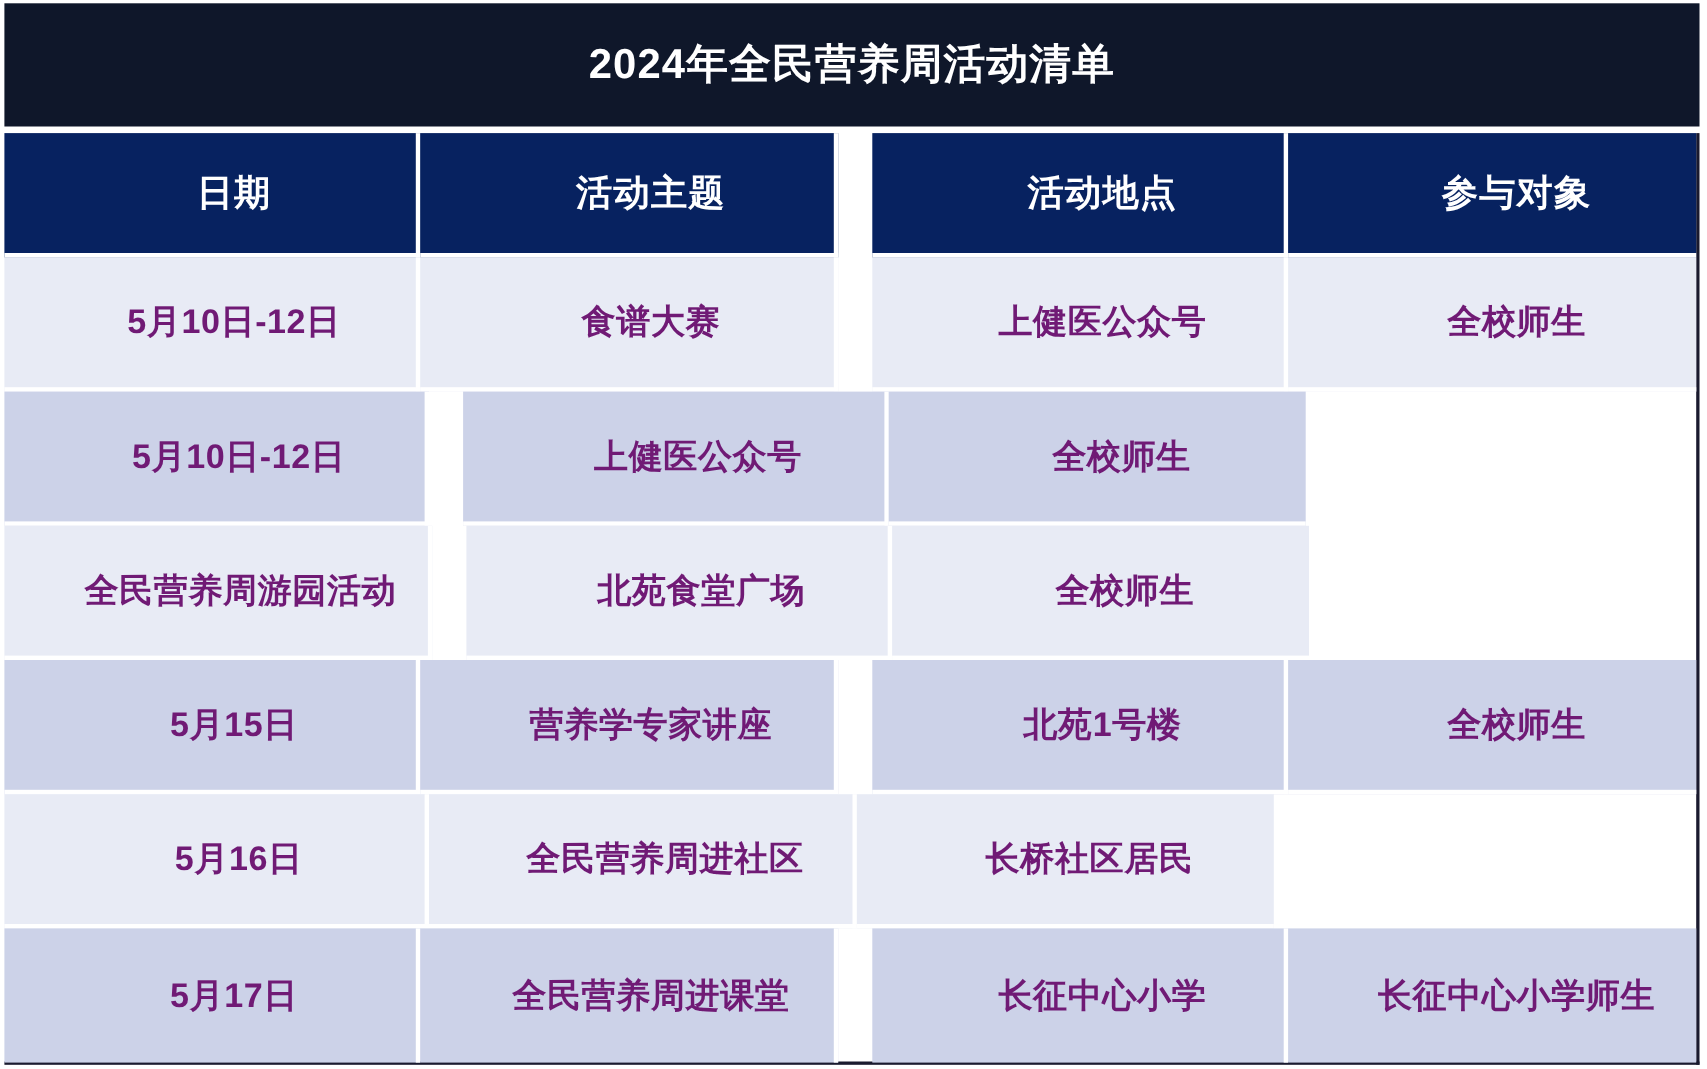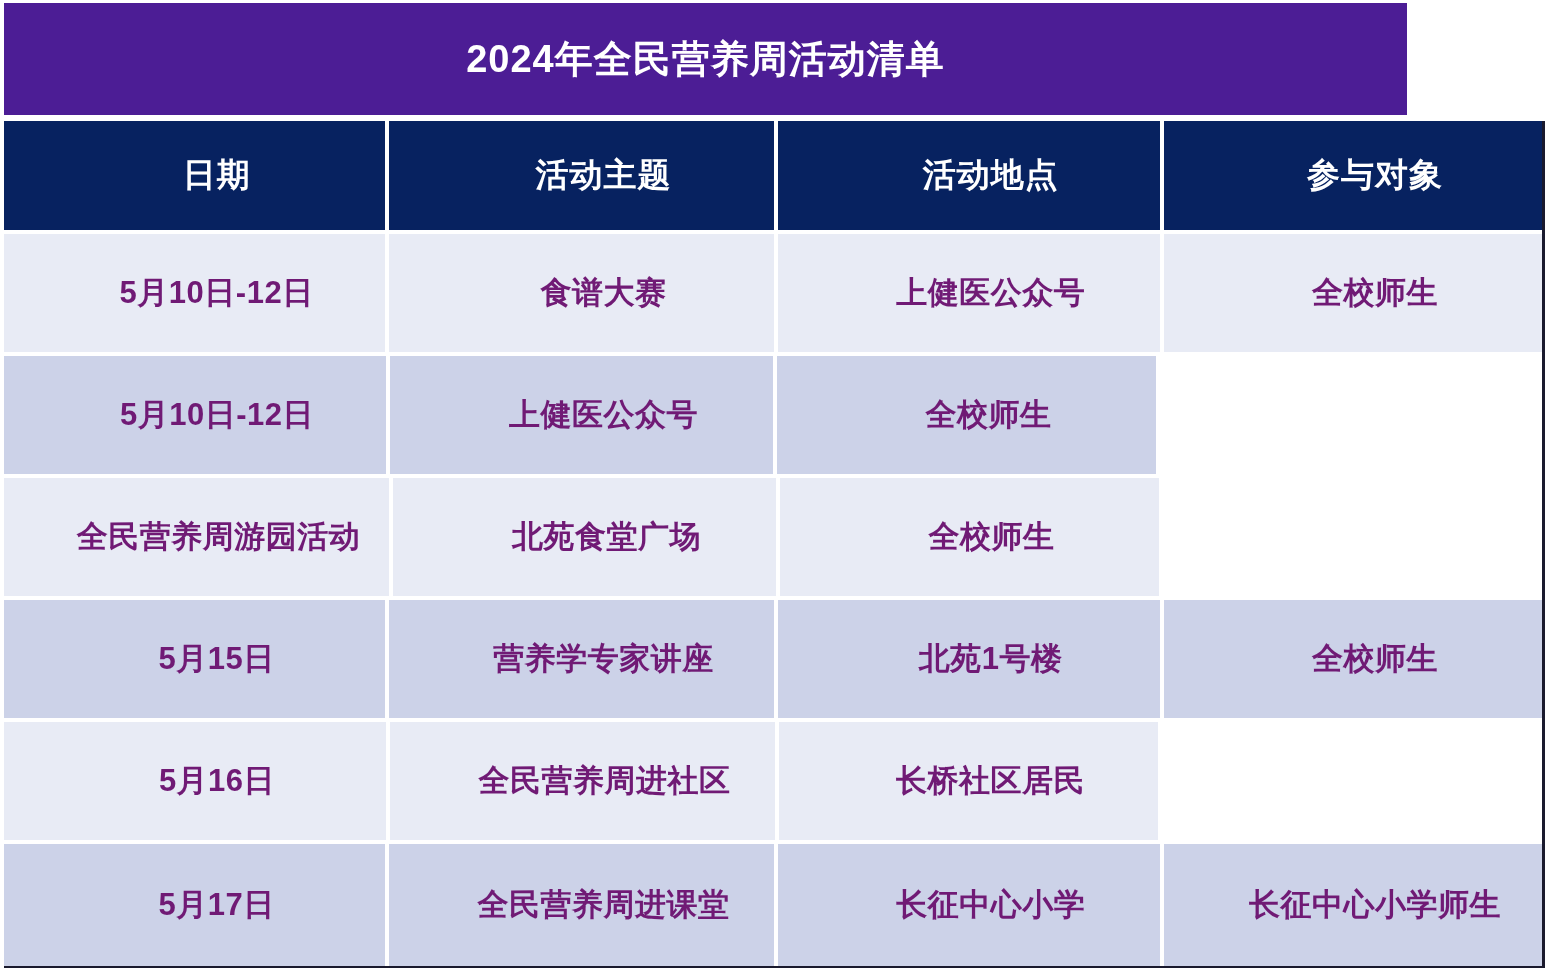--- a/index.html
+++ b/index.html
@@ -20,23 +20,23 @@
     height: 972px;
     background: #ffffff;
     box-sizing: border-box;
   }
 
   
   .title-banner {
     position: absolute;
     left: 4px;
     top: 3px;
-    width: 1403px;
+    width: 1541px;
     height: 112px;
-    background: #4c1d95;
+    background: #0f172a;
     display: flex;
     align-items: center;
     justify-content: center;
     box-sizing: border-box;
   }
   .title-text {
     color: #ffffff;
     font-size: 38px;
     font-weight: bold;
     letter-spacing: 1px;
@@ -79,21 +79,21 @@
     border-bottom: 4px solid #ffffff;
     padding-left: 44px;
   }
   .cell:last-child {
     border-right: none;
   }
 
   
   .col-0 { width: 386px; }
   .col-1 { width: 389px; }
-  .col-2 { width: 387px; }
+  .col-2 { width: 387px; margin-left: 31px; }
   .col-3 { width: 379px; }
 
   .header-row .cell {
     background: #072260;
     color: #ffffff;
     font-size: 33px;
     font-weight: bold;
     letter-spacing: 1px;
   }
 

